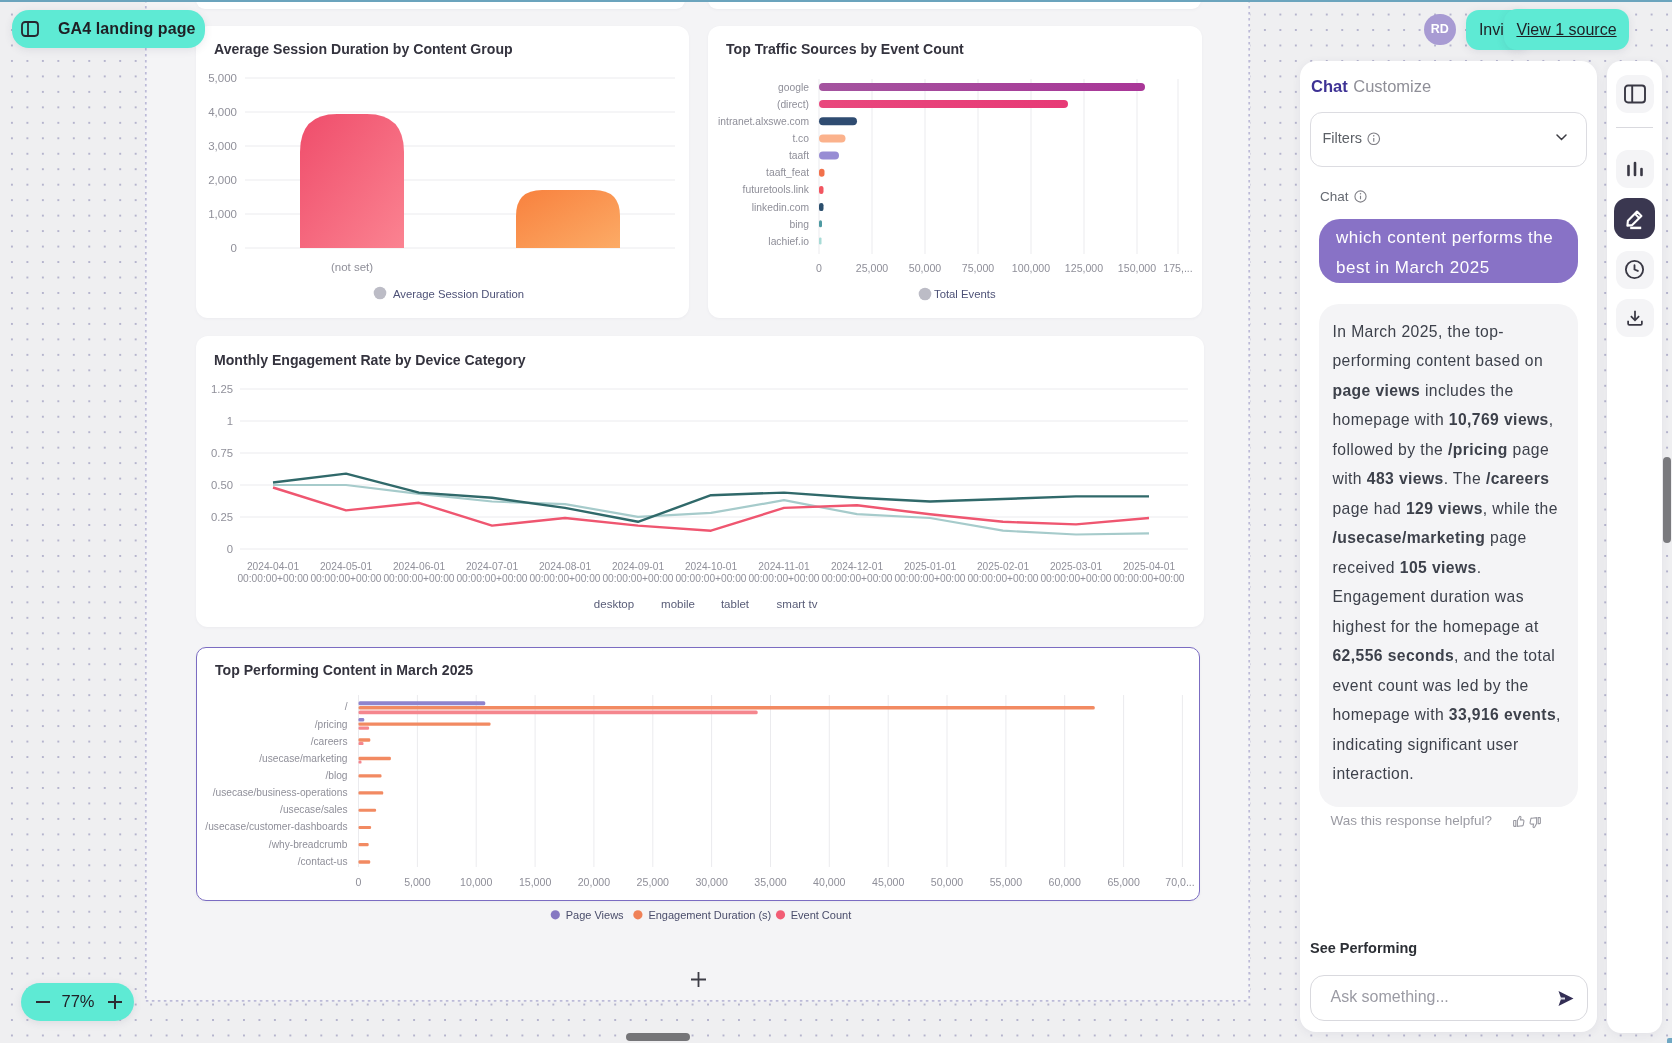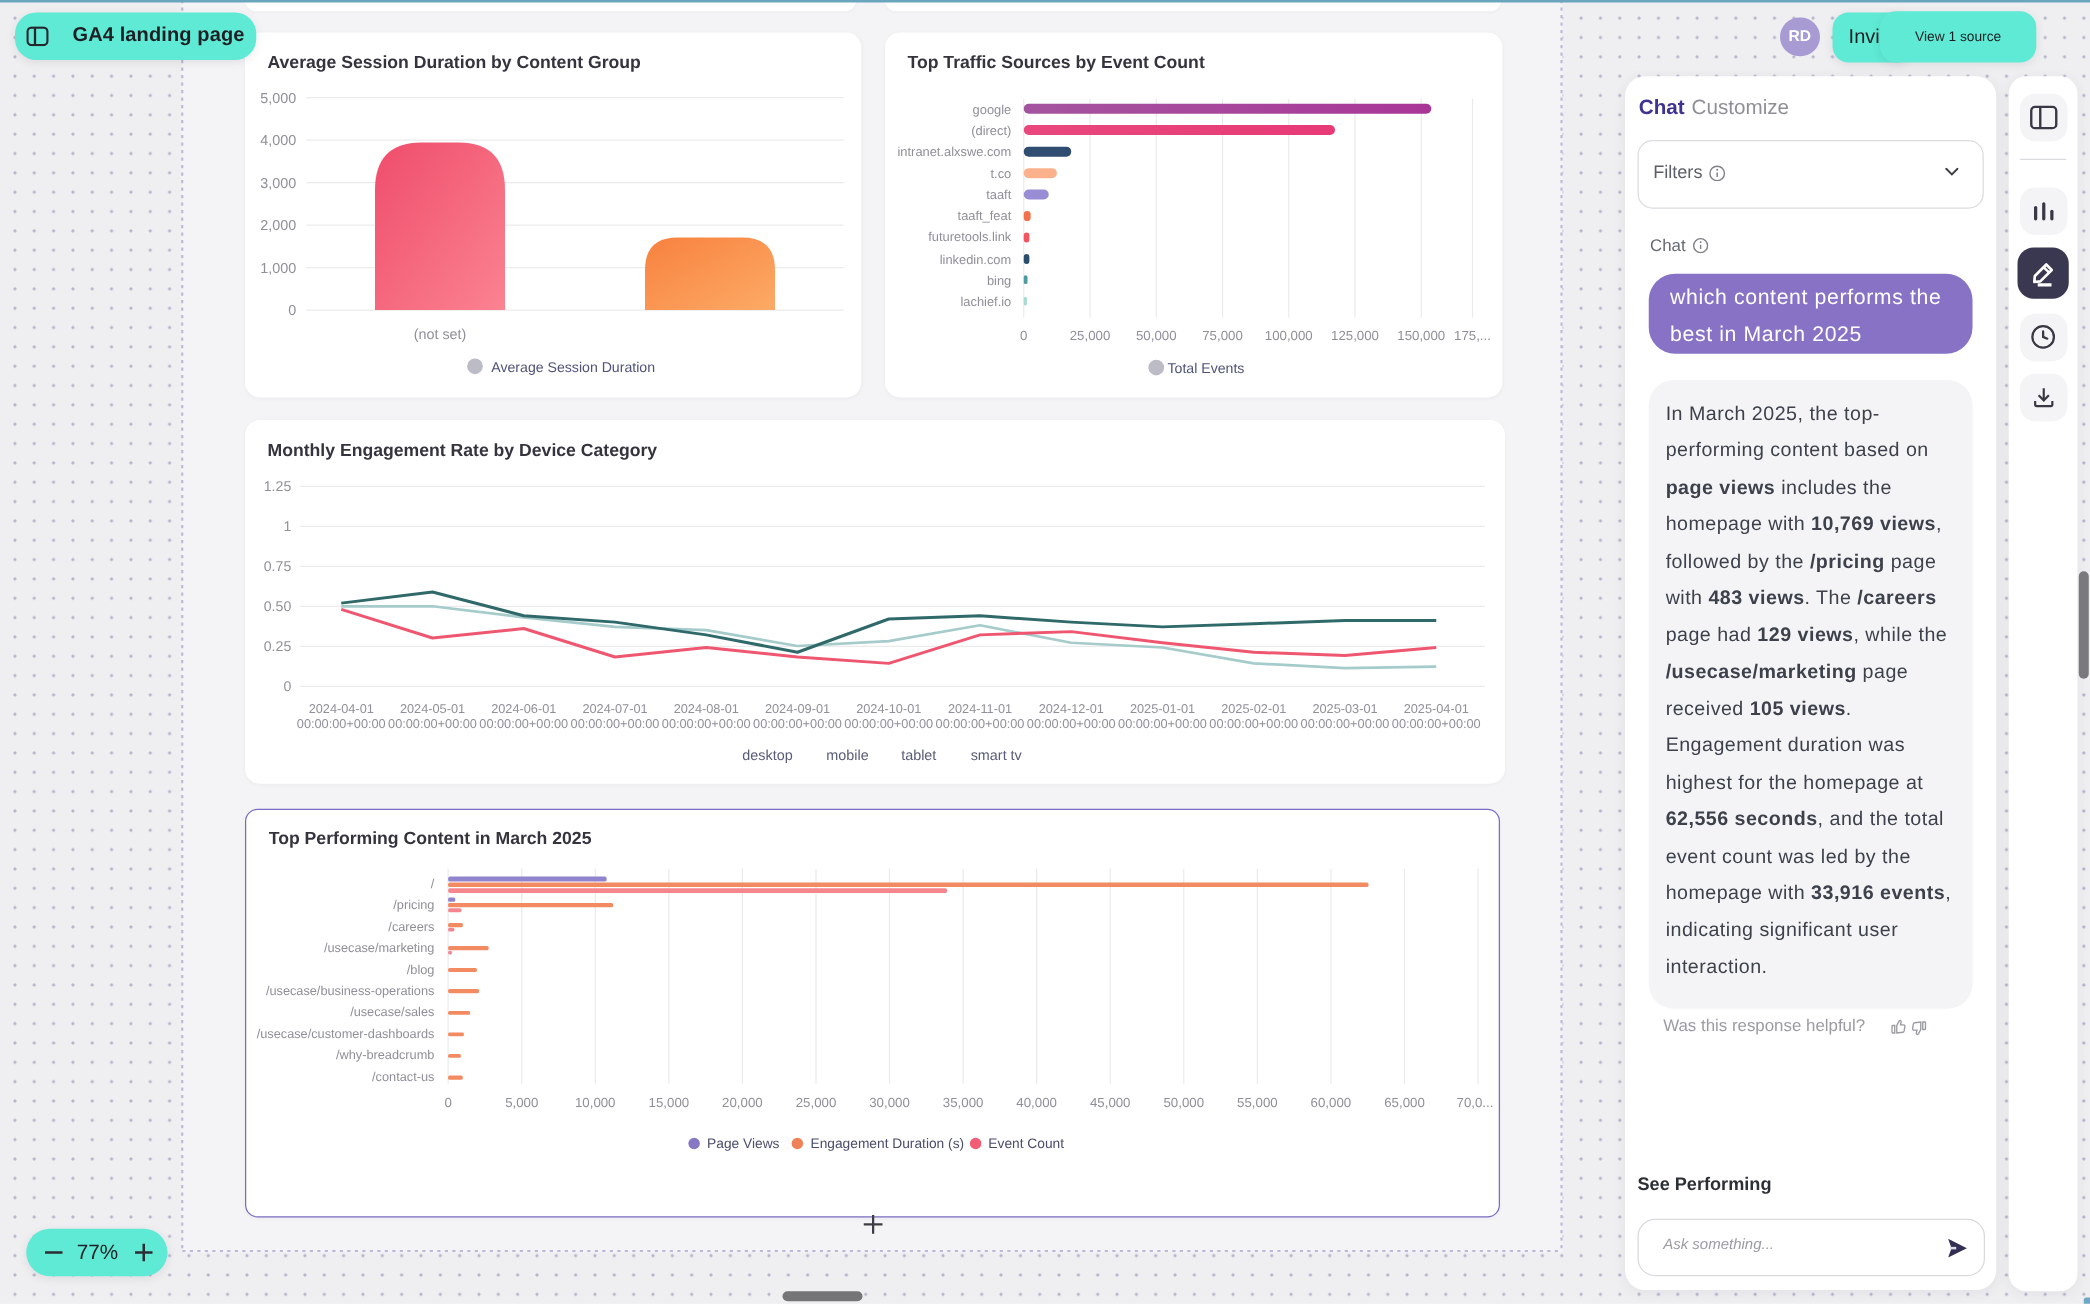--- a/index.html
+++ b/index.html
@@ -181,21 +181,21 @@
 <polyline fill="none" stroke="#30696a" stroke-width="2.4" stroke-linejoin="round" points="77,146.5 150,137.6 223,156.6 296,161.7 369,171.9 442,185.8 515,159.2 588,156.6 661,161.7 734,165.5 807,163 880,160.4 953,160.4"></polyline>
 <g font-size="11.5" fill="#585c77" text-anchor="middle">
 <text x="418" y="272">desktop</text>
 <text x="482" y="272">mobile</text>
 <text x="539" y="272">tablet</text>
 <text x="601" y="272">smart tv</text>
 </g>
 </svg>
 </div>
 
-<div class="card" style="left:196px; top:647px; width:1004px; height:327px; border:1.6px solid #7b6cc2; border-radius:10px;">
+<div class="card" style="left:196px; top:647px; width:1004px; height:254px; border:1.6px solid #7b6cc2; border-radius:10px;">
 <svg width="1001" height="288" viewBox="0 0 1001 288">
 <text x="18" y="27" font-size="14.1" font-weight="bold" fill="#34333e">Top Performing Content in March 2025</text>
 <g stroke="#ebebee" stroke-width="1">
 <line x1="161.5" y1="47" x2="161.5" y2="219"></line>
 <line x1="220.4" y1="47" x2="220.4" y2="219"></line>
 <line x1="279.2" y1="47" x2="279.2" y2="219"></line>
 <line x1="338.1" y1="47" x2="338.1" y2="219"></line>
 <line x1="396.9" y1="47" x2="396.9" y2="219"></line>
 <line x1="455.8" y1="47" x2="455.8" y2="219"></line>
 <line x1="514.6" y1="47" x2="514.6" y2="219"></line>
@@ -277,21 +277,21 @@
 <div class="pill" style="left:12px; top:10px; width:193px; height:38px; border-radius:17px;">
   <svg style="position:absolute; left:8.5px; top:11px;" width="18" height="16" viewBox="0 0 18 16">
       <rect x="1" y="1" width="16" height="14" rx="3.2" fill="none" stroke="#26262e" stroke-width="1.8"></rect>
       <line x1="7" y1="1.4" x2="7" y2="14.6" stroke="#26262e" stroke-width="1.8"></line>
     </svg>
   <span style="position:absolute; left:46px; top:10px; font-size:16px; font-weight:600; letter-spacing:0.1px;">GA4 landing page</span>
 </div>
 
 <div style="position:absolute; left:1424px; top:13.5px; width:31.5px; height:31.5px; border-radius:50%; background:#a89bd3; display:flex; align-items:center; justify-content:center; color:#fff; font-size:12.5px; font-weight:600;">RD</div>
 <div class="pill" style="left:1466px; top:10px; width:64px; height:40px; border-radius:13px; font-size:16px;">Invite</div>
-<div class="pill" style="left:1504px; top:9px; width:125px; height:41px; border-radius:13px; font-size:11px;">View 1 source</div>
+<div class="pill" style="left:1504px; top:9px; width:125px; height:41px; border-radius:13px; font-size:16px;text-decoration:underline;">View 1 source</div>
 
 <div class="panelcard" style="left:1300px; top:61px; width:297px; height:971px;padding-left:16px;">
   <div style="position:absolute; left:11px; top:16px; font-size:16.5px;">
     <span style="color:#3e3295; font-weight:700;">Chat</span>
     <span style="color:#8f8f98; font-weight:500; margin-left:1px;">Customize</span>
   </div>
   <div style="position:absolute; left:10px; top:50.5px; width:276.5px; height:55px; border:1px solid #dcdce1; border-radius:12px;">
     <span style="position:absolute; left:11.5px; top:17.5px; font-size:14.5px; color:#5c6066;">Filters</span>
     <svg style="position:absolute; left:56px; top:19px;" width="13.5" height="13.5" viewBox="0 0 14 14">
         <circle cx="7" cy="7" r="6" fill="none" stroke="#808087" stroke-width="1.2"></circle>
@@ -314,21 +314,21 @@
   <svg style="position:absolute; left:212px; top:754px;" width="13" height="13" viewBox="0 0 24 24">
       <path d="M7 10v11H4a1 1 0 0 1-1-1v-9a1 1 0 0 1 1-1h3zm3 11V10l3.5-6.5a1.6 1.6 0 0 1 3 1L15.5 9H20a2 2 0 0 1 2 2.3l-1.2 7A2 2 0 0 1 18.8 20z" fill="none" stroke="#9b9ba3" stroke-width="2"></path>
     </svg>
   <svg style="position:absolute; left:229px; top:755px;" width="13" height="13" viewBox="0 0 24 24">
       <g transform="rotate(180 12 12)">
         <path d="M7 10v11H4a1 1 0 0 1-1-1v-9a1 1 0 0 1 1-1h3zm3 11V10l3.5-6.5a1.6 1.6 0 0 1 3 1L15.5 9H20a2 2 0 0 1 2 2.3l-1.2 7A2 2 0 0 1 18.8 20z" fill="none" stroke="#9b9ba3" stroke-width="2"></path>
       </g>
     </svg>
   <div style="position:absolute; left:10px; top:879px; font-size:14.5px; font-weight:700; color:#2c2f35;">See Performing</div>
   <div style="position:absolute; left:9.5px; top:914px; width:278px; height:45.5px; border:1.2px solid #d9d9de; border-radius:14px;">
-    <span style="position:absolute; left:20px; top:12px; font-size:12px; color:#9b9ba4;font-style:italic;">Ask something...</span>
+    <span style="position:absolute; left:20px; top:12px; font-size:16px; color:#9b9ba4;">Ask something...</span>
     <svg style="position:absolute; right:13px; top:15px;" width="16" height="15" viewBox="0 0 16 15">
         <path d="M0.5 0 L15.5 7.5 L0.5 15 L3.2 7.5 Z" fill="#332e55"></path>
         <rect x="1.8" y="6.5" width="5.2" height="2" fill="#dcdce6"></rect>
       </svg>
   </div>
 </div>
 
 <div class="panelcard" style="left:1607px; top:61px; width:55px; height:971.5px; border-radius:14px;">
   <div style="position:absolute; left:8.5px; top:14px; width:38px; height:38px; background:#f4f4f6; border-radius:12px; display:flex; align-items:center; justify-content:center;">
     <svg width="24" height="24" viewBox="0 0 24 24">

